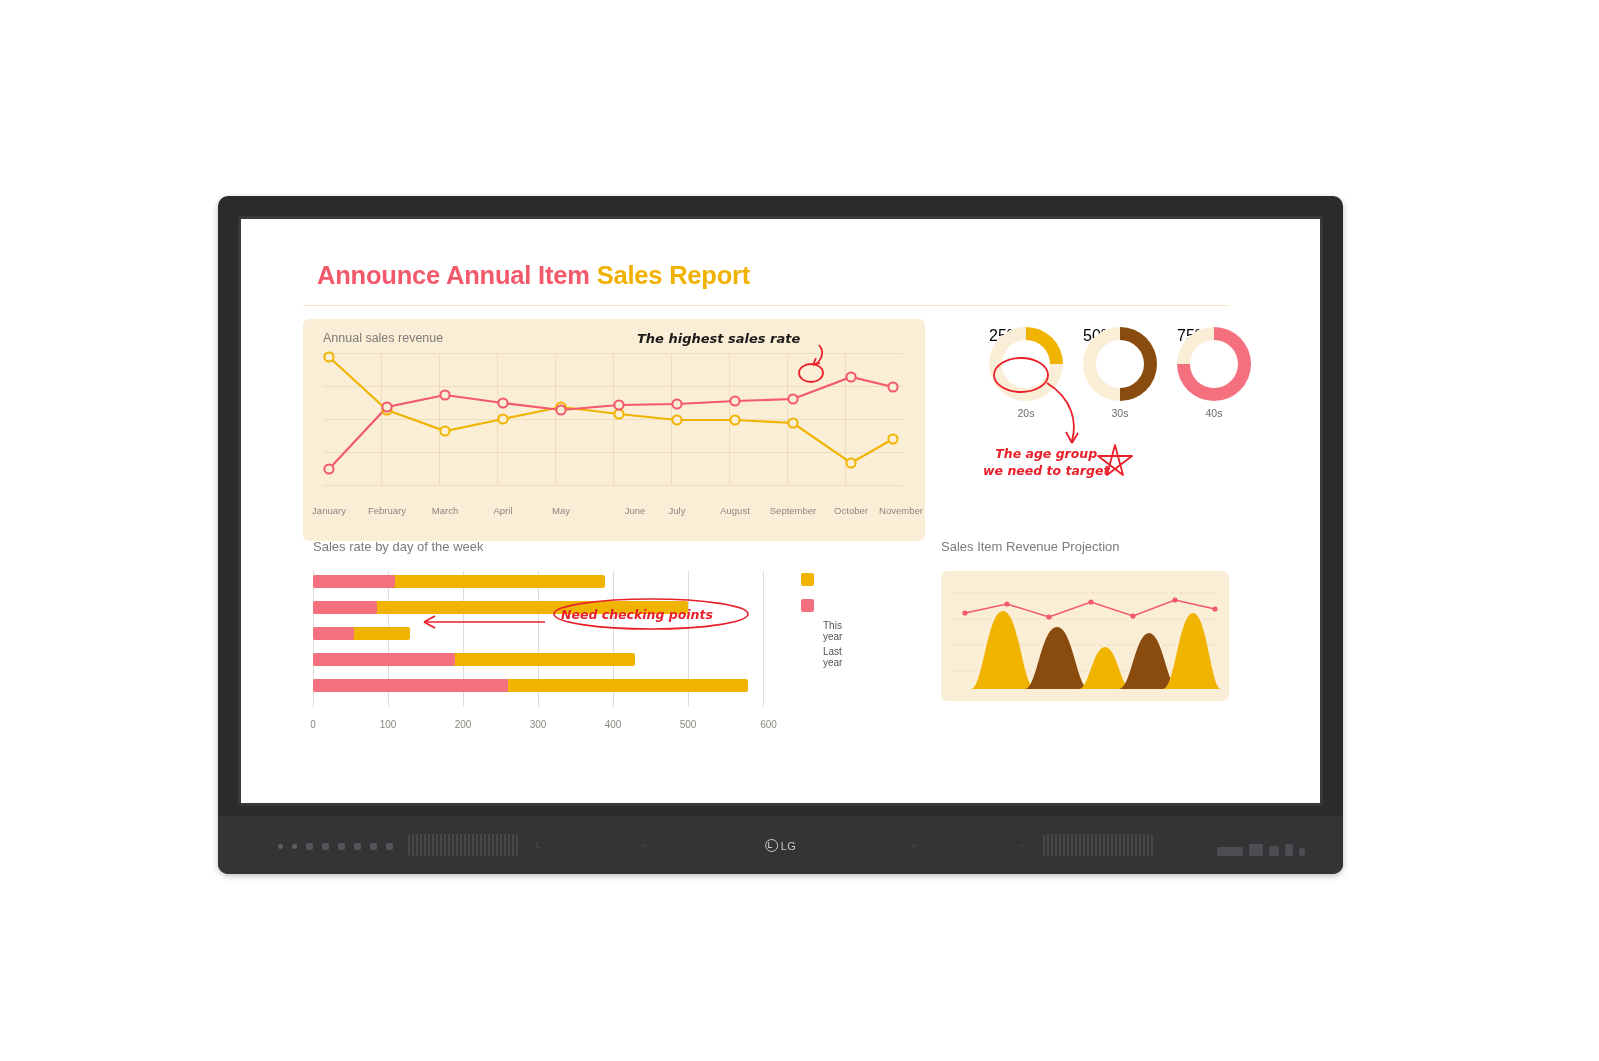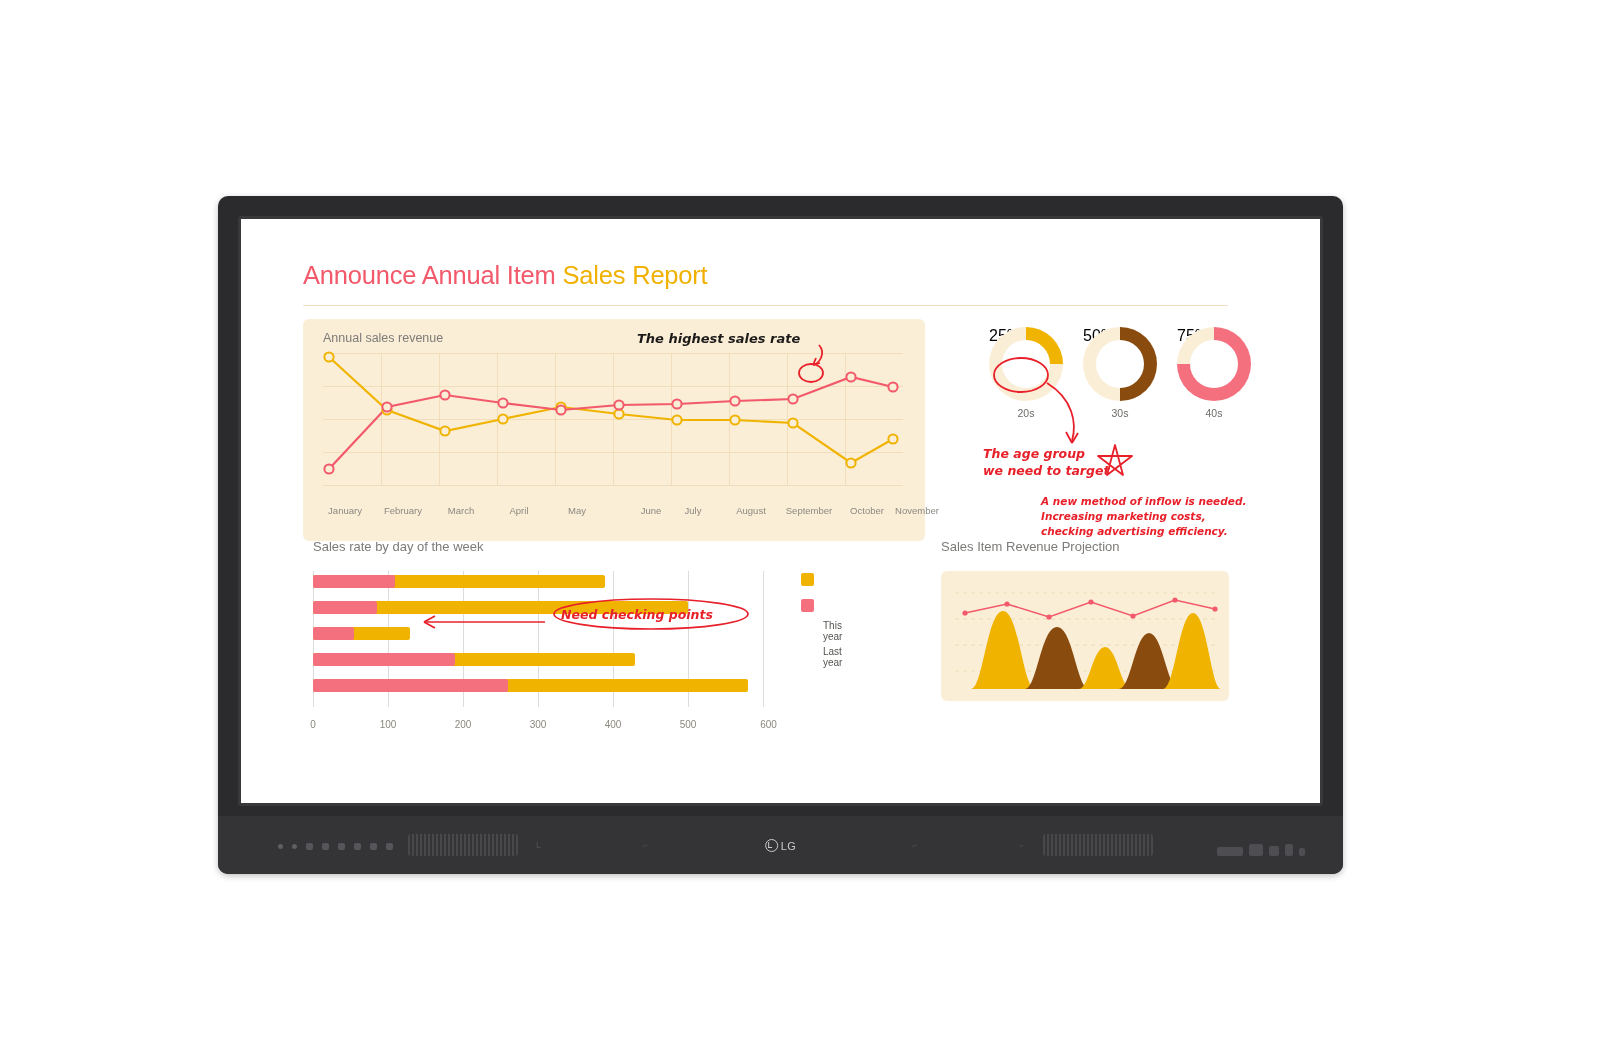--- a/index.html
+++ b/index.html
@@ -21,34 +21,34 @@
   .btnrow{position:absolute;bottom:24px;left:60px;display:flex;gap:9px;align-items:center;}
   .btnrow i{display:block;width:7px;height:7px;border-radius:2px;background:#55555a;}
   .btnrow i.dot{border-radius:50%;width:5px;height:5px;background:#5e5e63;}
   .ports{position:absolute;bottom:18px;right:38px;display:flex;gap:6px;align-items:flex-end;}
   .ports span{display:block;background:#4d4d52;border-radius:2px;}
   .p1{width:26px;height:9px;} .p2{width:14px;height:12px;} .p3{width:10px;height:10px;} .p4{width:8px;height:12px;} .p5{width:6px;height:8px;}
   .corner-mark{position:absolute;bottom:24px;color:#4f4f54;font-size:9px;}
 
   
   .slide{position:absolute;inset:0;background:#fff;}
-  .slide-title{position:absolute;left:62px;top:42px;font-size:25.5px;font-weight:normal;letter-spacing:-.2px;white-space:nowrap;}
+  .slide-title{position:absolute;left:76px;top:42px;font-size:25.5px;font-weight:bold;letter-spacing:-.2px;white-space:nowrap;}
   .t-red{color:#f2596a;} .t-yellow{color:#f0b100;}
   .title-rule{position:absolute;left:62px;top:86px;width:925px;height:1px;background:#f3e2c0;}
 
   .panel-cream{position:absolute;background:#fbeed7;border-radius:6px;}
   .panel-label{position:absolute;color:#7d7b78;font-size:12.5px;}
 
   
   #lineChart{left:62px;top:100px;width:622px;height:222px;}
   .lc-grid{position:absolute;left:20px;top:34px;width:580px;height:132px;}
   .lc-grid .v{position:absolute;top:0;width:1px;height:100%;background:#f1ddbb;}
   .lc-grid .h{position:absolute;left:0;width:100%;height:1px;background:#f1ddbb;}
   .lc-months{position:absolute;left:20px;top:186px;width:580px;height:14px;}
-  .lc-months span{position:absolute;color:#8b8880;font-size:9.5px;transform:translateX(-50%);white-space:nowrap;margin-left:16px;}
+  .lc-months span{position:absolute;color:#8b8880;font-size:9.5px;transform:translateX(-50%);white-space:nowrap;}
 
   
   .donut-wrap{position:absolute;}
   .donut{position:absolute;width:74px;height:74px;border-radius:50%;}
   .donut .hole{position:absolute;left:13px;top:13px;width:48px;height:48px;border-radius:50%;background:#fff;}
   .donut-cap{position:absolute;width:74px;text-align:center;font-size:10.5px;color:#6d6b68;top:80px;}
 
   
   .hand{position:absolute;font-family:"DejaVu Sans",sans-serif;color:#e8202a;font-style:italic;}
   .hand-dark{color:#1d1b1a;}
@@ -183,30 +183,27 @@
               <div class="donut-cap">40s</div>
             </div>
           </div>
 
           <svg style="position:absolute;left:736px;top:118px;" width="150" height="120">
             <ellipse cx="44" cy="38" rx="27" ry="17" fill="none" stroke="#e8202a" stroke-width="1.8"></ellipse>
             <path d="M70 46 C 96 62, 100 86, 95 104" fill="none" stroke="#e8202a" stroke-width="1.8"></path>
             <path d="M95 106 L 89 95 M95 106 L 101 96" fill="none" stroke="#e8202a" stroke-width="1.8"></path>
           </svg>
 
-          <div class="hand" style="left:742px;top:226px;font-size:12.5px;line-height:17px;font-weight:bold;white-space:pre;">The age group
+          <div class="hand" style="left:742px;top:226px;font-size:12.5px;line-height:17px;font-weight:bold;white-space:pre;text-align:center;">The age group
 we need to target</div>
 
           <svg style="position:absolute;left:852px;top:222px;" width="44" height="42">
             <path d="M22 4 L30 34 L5 15 L39 15 L14 34 Z" fill="none" stroke="#e8202a" stroke-width="1.8" stroke-linejoin="round"></path>
           </svg>
 
-          <div class="hand" style="left:800px;top:275px;font-size:10.5px;line-height:15px;font-weight:bold;white-space:pre;">A new method of inflow is needed.
-Increasing marketing costs,
-checking advertising efficiency.</div>
 
           <div style="position:absolute;left:62px;top:320px;width:620px;height:200px;">
             <div class="panel-label" style="left:10px;top:0;font-size:13px;">Sales rate by day of the week</div>
 
             <div class="bars" style="left:10px;top:36px;width:470px;height:135px;">
               <div class="bar-gridline" style="left:0;top:-4px;height:136px;"></div>
               <div class="bar-gridline" style="left:75px;top:-4px;height:136px;"></div>
               <div class="bar-gridline" style="left:150px;top:-4px;height:136px;"></div>
               <div class="bar-gridline" style="left:225px;top:-4px;height:136px;"></div>
               <div class="bar-gridline" style="left:300px;top:-4px;height:136px;"></div>

